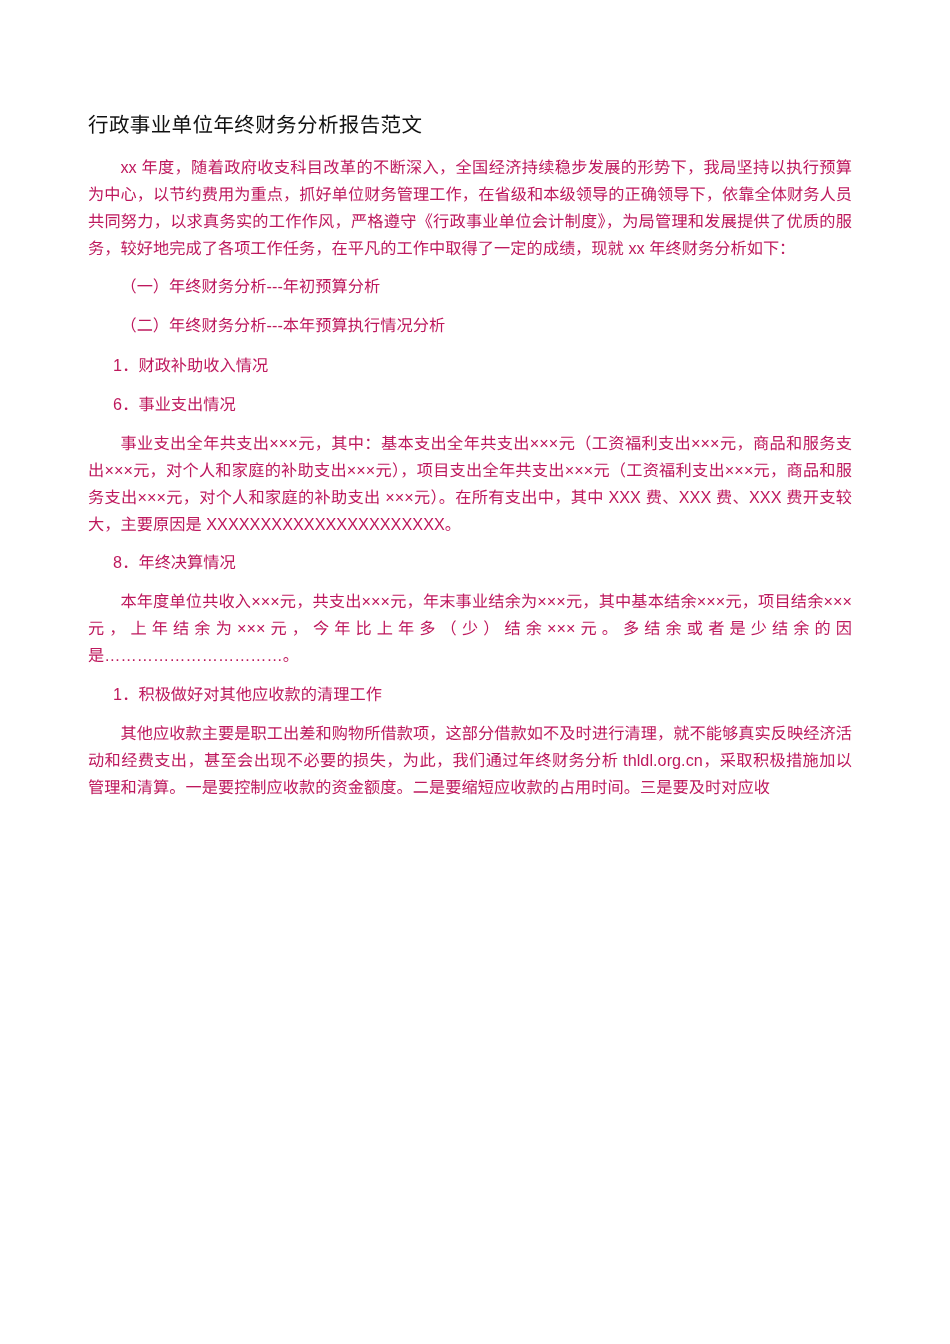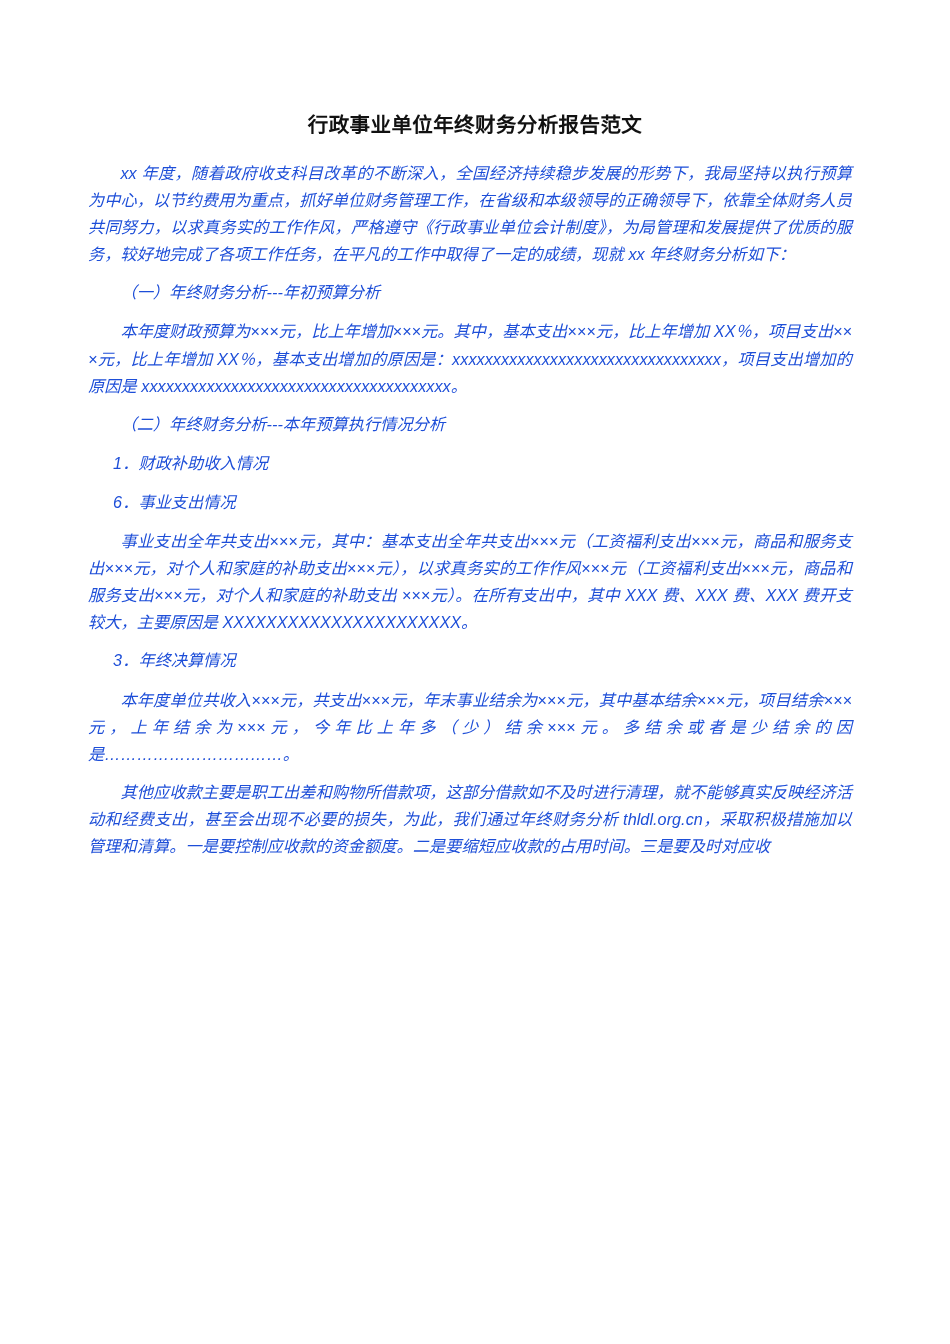--- a/index.html
+++ b/index.html
@@ -26,36 +26,34 @@
   }
   .content {
     position: absolute;
     left: 88px;
     top: 110px;
     width: 774px;
   }
   .doc-title {
     font-size: 20.5px;
     line-height: 30px;
-    font-weight: 700;
-    text-align: center;
-    margin: 0 0 20px 0;
+    font-weight: 400;
+    margin: 0 0 14px 0;
     letter-spacing: 0.4px;
     color: #111;
   }
   p.para {
     font-size: 16.2px;
     line-height: 27.1px;
     margin: 0 10px 11px 0;
     text-align: justify;
     text-justify: inter-ideograph;
     letter-spacing: 0.05px;
     word-break: break-all;
-    color: #1d4ed8;
-    font-style: italic;
+    color: #be185d;
   }
   p.indent {
     text-indent: 2em;
   }
   p.heading-sec {
     text-indent: 2em;
     margin-bottom: 12px;
   }
   p.heading-num {
     text-indent: 1.55em;
@@ -75,35 +73,35 @@
 
 <div class="page">
   <div class="content">
 
     <h1 class="doc-title" id="title-el">行政事业单位年终财务分析报告范文</h1>
 
     <p class="para indent">xx 年度，随着政府收支科目改革的不断深入，全国经济持续稳步发展的形势下，我局坚持以执行预算为中心，以节约费用为重点，抓好单位财务管理工作，在省级和本级领导的正确领导下，依靠全体财务人员共同努力，以求真务实的工作作风，严格遵守《行政事业单位会计制度》，为局管理和发展提供了优质的服务，较好地完成了各项工作任务，在平凡的工作中取得了一定的成绩，现就 xx 年终财务分析如下：</p>
 
     <p class="para heading-sec gap-md">（一）年终财务分析---年初预算分析</p>
 
-    <p class="para indent gap-lg">本年度财政预算为×××元，比上年增加×××元。其中，基本支出×××元，比上年增加 XX％，项目支出×××元，比上年增加 XX％，基本支出增加的原因是：xxxxxxxxxxxxxxxxxxxxxxxxxxxxxxxxx，项目支出增加的原因是 xxxxxxxxxxxxxxxxxxxxxxxxxxxxxxxxxxxxxx。</p>
 
     <p class="para heading-sec gap-md">（二）年终财务分析---本年预算执行情况分析</p>
 
     <p class="para heading-num gap-md">1．财政补助收入情况</p>
 
 
 
     <p class="para heading-num gap-md">6．事业支出情况</p>
 
-    <p class="para indent gap-md">事业支出全年共支出×××元，其中：基本支出全年共支出×××元（工资福利支出×××元，商品和服务支出×××元，对个人和家庭的补助支出×××元），以求真务实的工作作风×××元（工资福利支出×××元，商品和服务支出×××元，对个人和家庭的补助支出 ×××元）。在所有支出中，其中 XXX 费、XXX 费、XXX 费开支较大，主要原因是 XXXXXXXXXXXXXXXXXXXXXX。</p>
+    <p class="para indent gap-md">事业支出全年共支出×××元，其中：基本支出全年共支出×××元（工资福利支出×××元，商品和服务支出×××元，对个人和家庭的补助支出×××元），项目支出全年共支出×××元（工资福利支出×××元，商品和服务支出×××元，对个人和家庭的补助支出 ×××元）。在所有支出中，其中 XXX 费、XXX 费、XXX 费开支较大，主要原因是 XXXXXXXXXXXXXXXXXXXXXX。</p>
 
 
-    <p class="para heading-num gap-md">3．年终决算情况</p>
+    <p class="para heading-num gap-md">8．年终决算情况</p>
 
     <p class="para indent gap-lg">本年度单位共收入×××元，共支出×××元，年末事业结余为×××元，其中基本结余×××元，项目结余×××元，上年结余为×××元，今年比上年多（少）结余×××元。多结余或者是少结余的因是……………………………。</p>
 
 
+    <p class="para heading-num gap-md">1．积极做好对其他应收款的清理工作</p>
 
     <p class="para indent last-para">其他应收款主要是职工出差和购物所借款项，这部分借款如不及时进行清理，就不能够真实反映经济活动和经费支出，甚至会出现不必要的损失，为此，我们通过年终财务分析 thldl.org.cn，采取积极措施加以管理和清算。一是要控制应收款的资金额度。二是要缩短应收款的占用时间。三是要及时对应收</p>
 
   </div>
 </div>
 
 </body></html>

